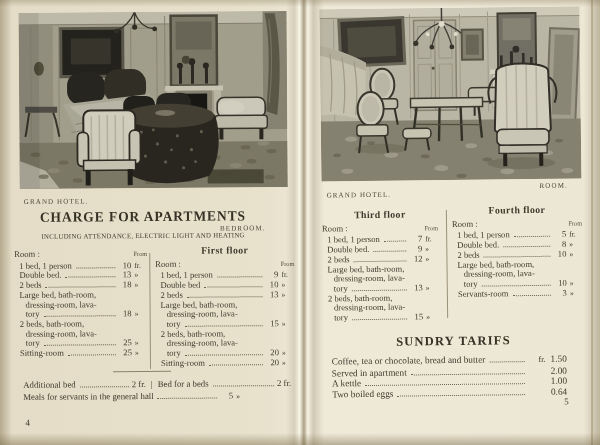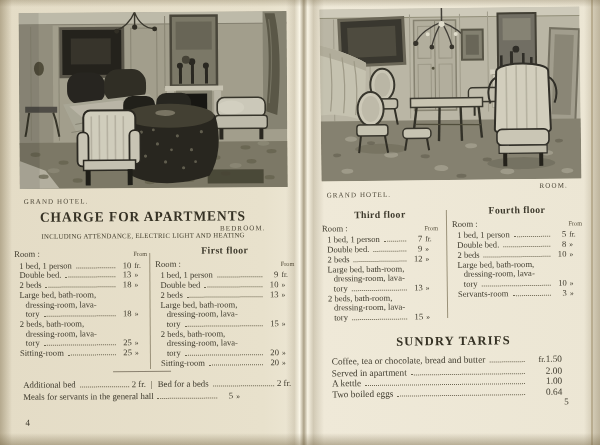--- a/index.html
+++ b/index.html
@@ -39,21 +39,21 @@
   .u{width:13px;padding-left:3px;font-size:7.6px;}
   .l2{padding-left:6px;}
   .l3{padding-left:6px;}
   .vrule{width:1px;background:#9a9179;}
   .midrule{height:1px;background:#8b8270;}
   .extra{font-size:8.8px;line-height:10px;display:flex;align-items:baseline;}
   .sep{margin:0 5px;color:#45402f;}
   .pagenum{font-size:9px;color:#3e3a2d;}
   .srow{display:flex;align-items:baseline;font-size:9.3px;line-height:10.6px;}
   .scur{width:18px;text-align:right;font-size:8.4px;}
-  .sprc{width:26px;text-align:left;}
+  .sprc{width:26px;text-align:center;}
 </style>
 </head>
 <body>
 
 <div class="spread">
 
   <div class="page page-l">
 
     <svg class="photo abs" style="left:20px;top:12px;" width="268" height="176" viewBox="0 0 268 176" role="img">
       <rect width="268" height="176" fill="#aba794"></rect>

